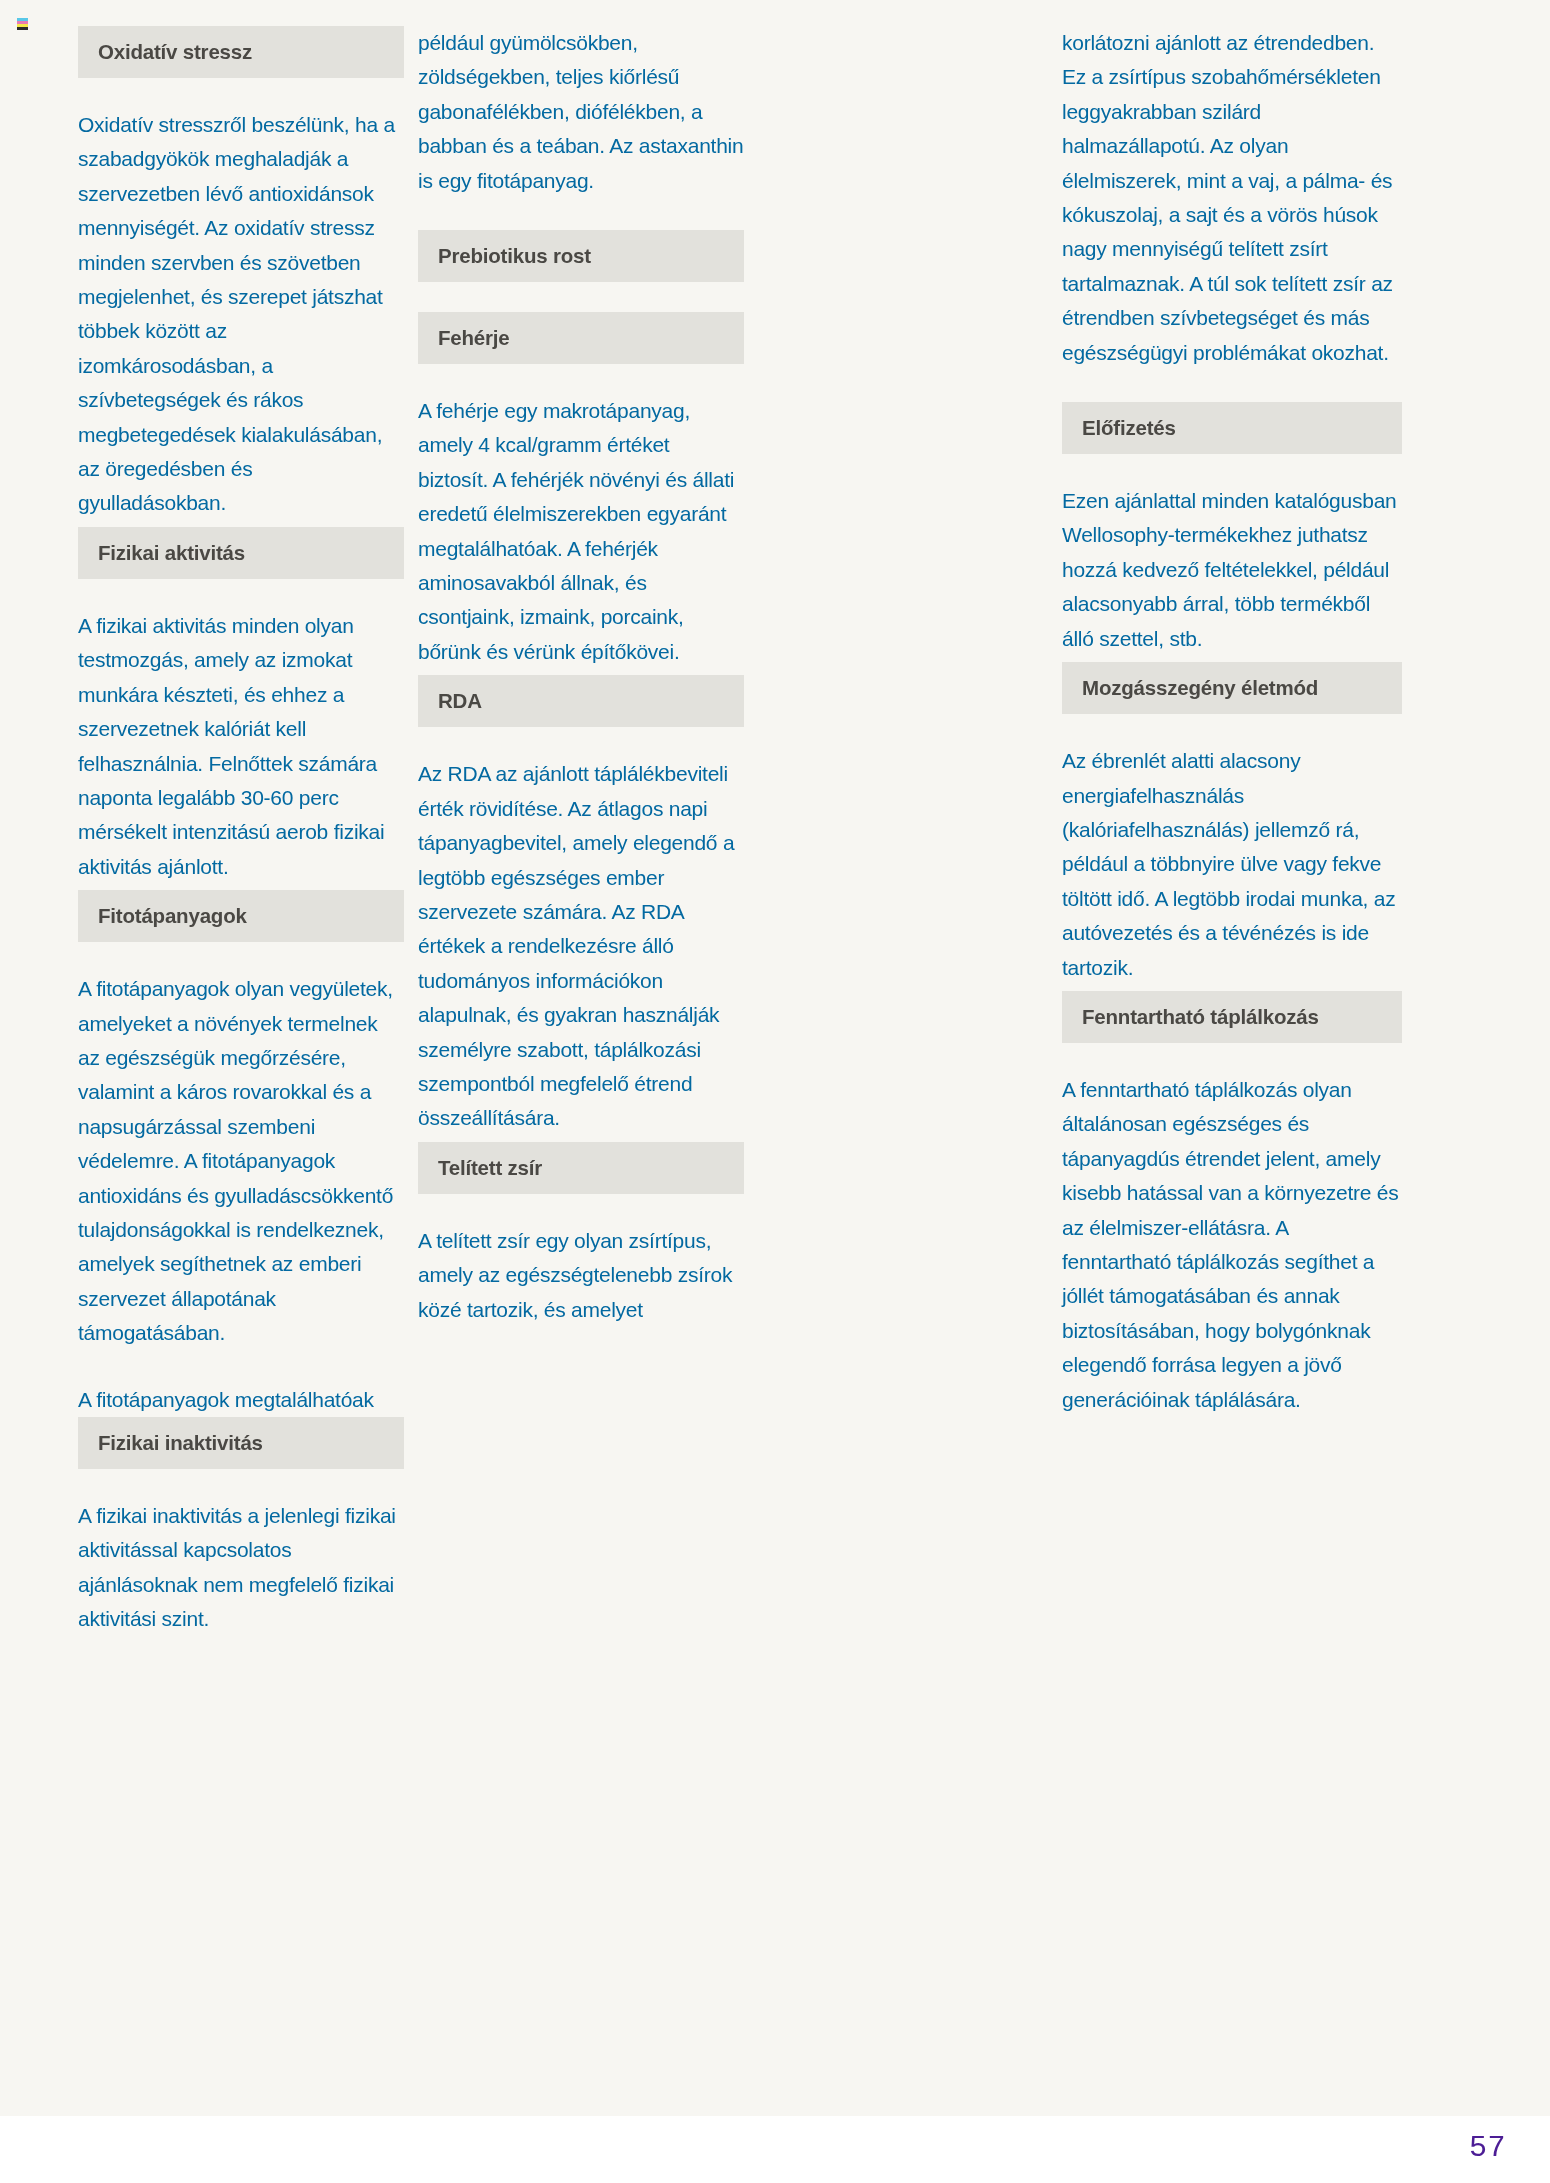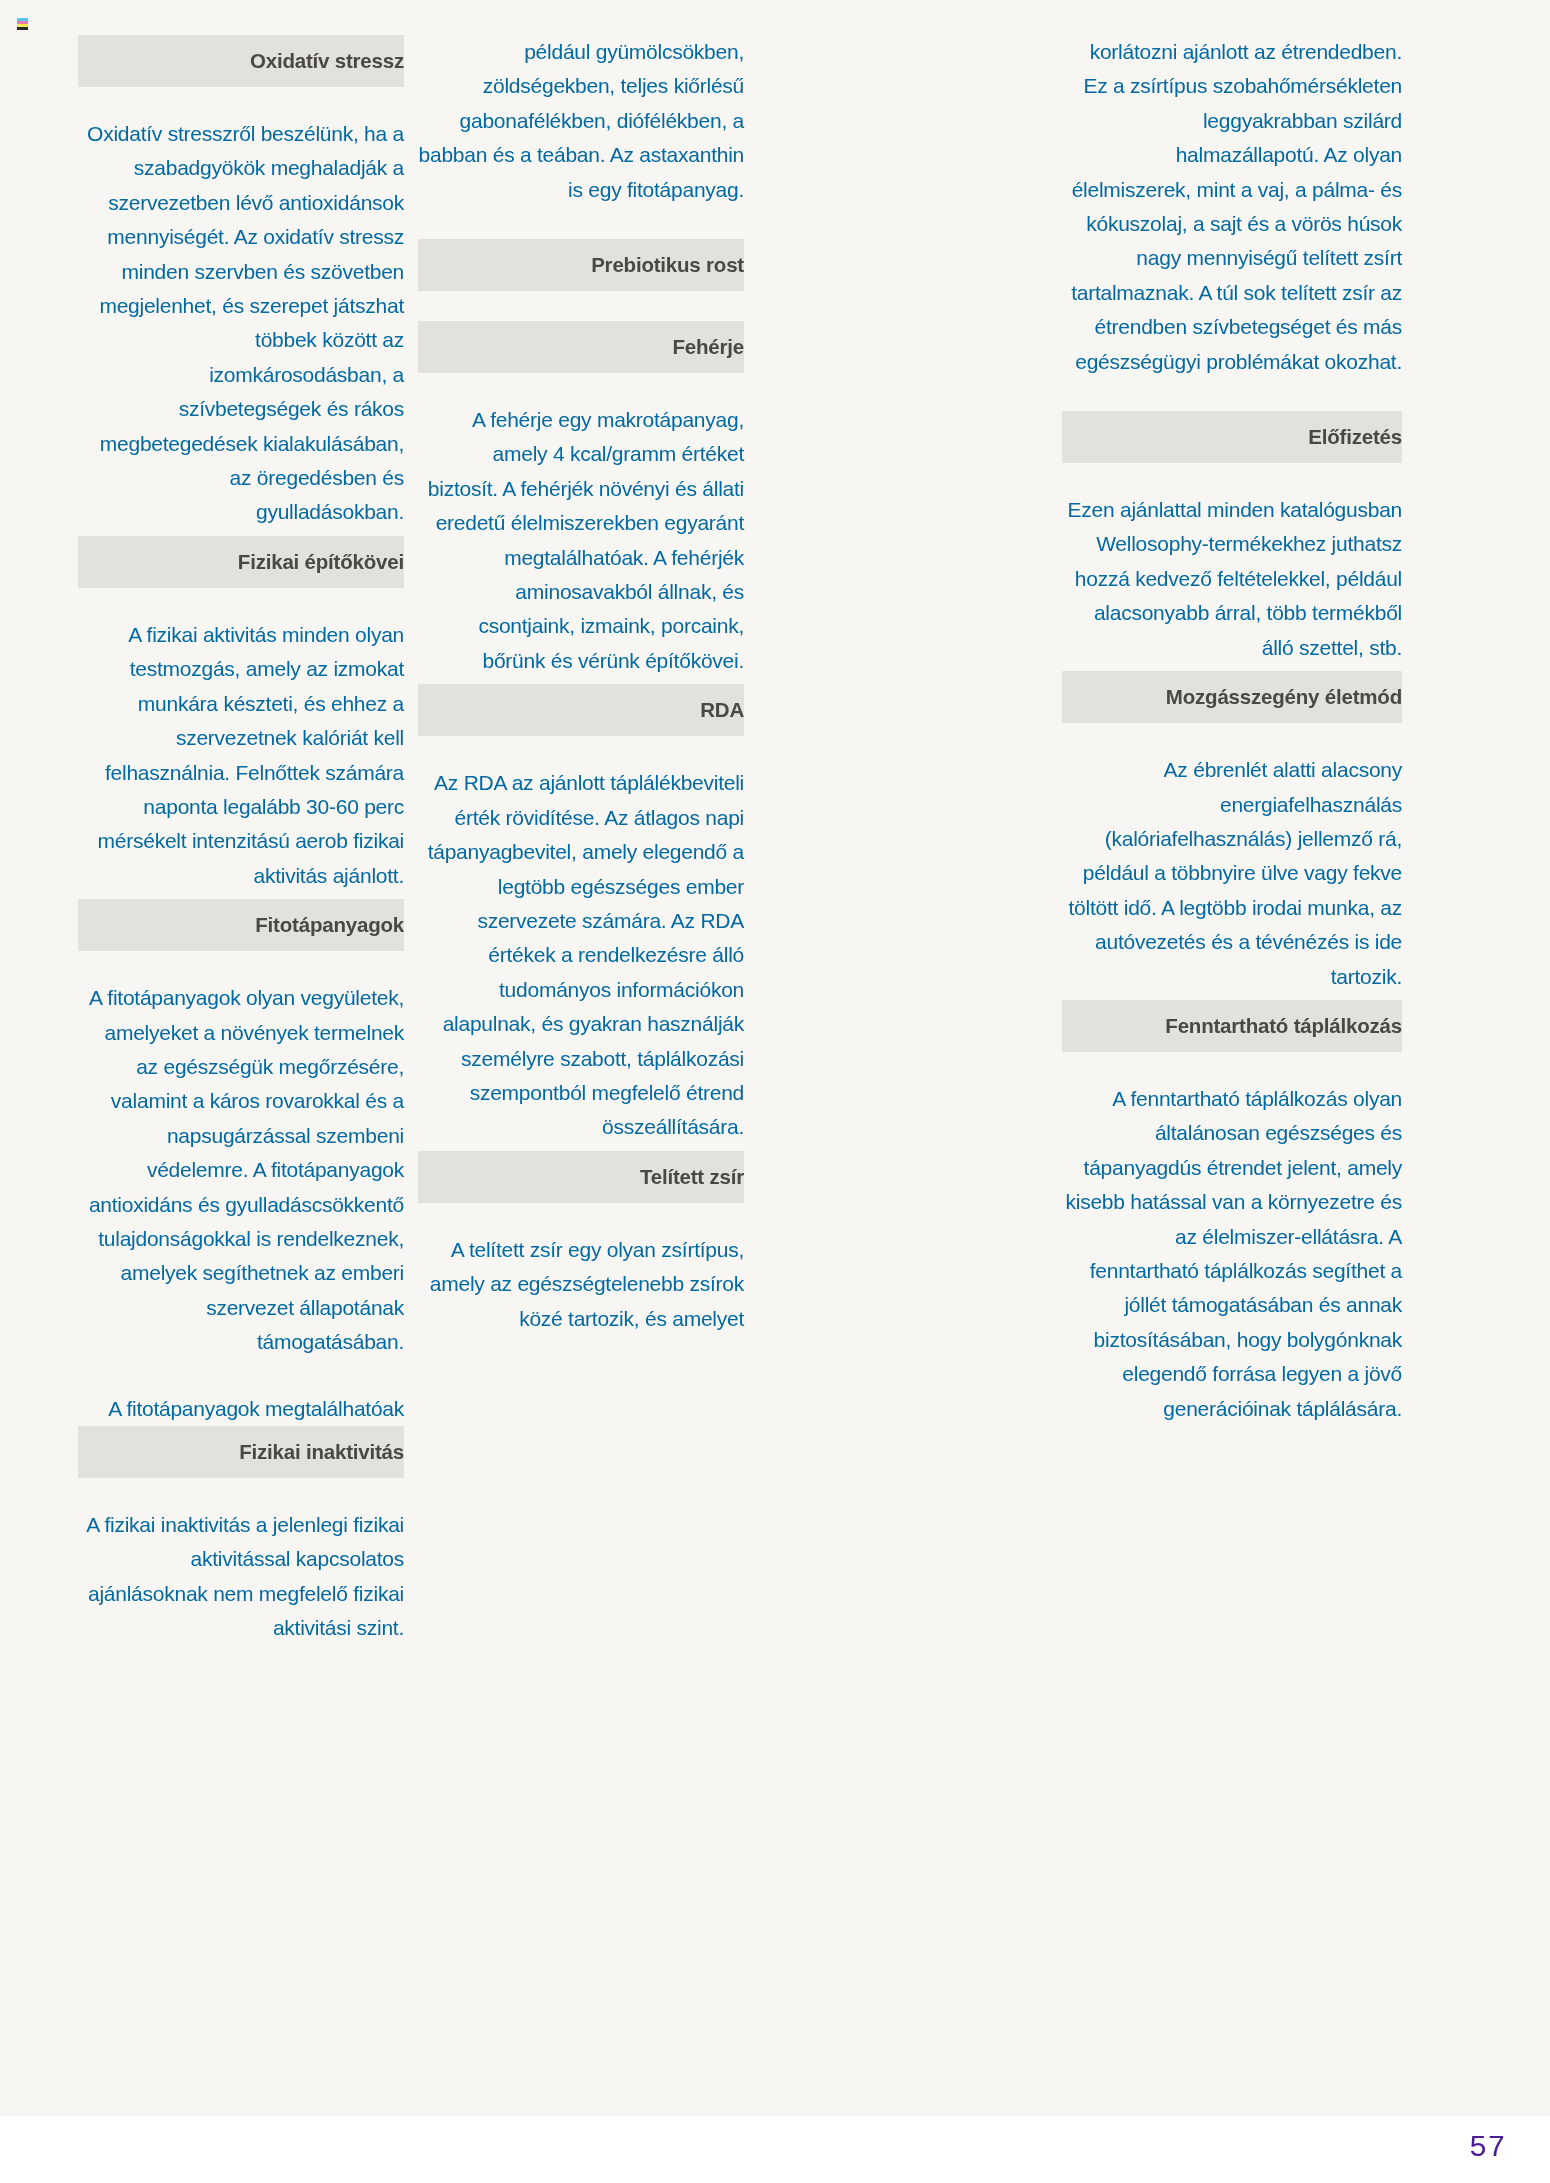--- a/index.html
+++ b/index.html
@@ -43,23 +43,22 @@
   
   #columns {
     position: absolute;
     left: 0;
     top: 0;
     width: 1550px;
     height: 2116px;
   }
   .column {
     position: absolute;
-    top: 35px;
+    top: 26px;
     width: 326px;
-    text-align: right;
   }
   #col-1 { left: 78px; }
   #col-2 { left: 418px; }
   #col-4 { left: 1062px; width: 340px; }
 
   
   .section-heading {
     background: #e2e1dc;
     height: 52px;
     line-height: 52px;
@@ -117,21 +116,21 @@
 <div id="columns">
 
   <div class="column" id="col-1">
 
     <div class="section">
       <div class="section-heading">Oxidatív stressz</div>
       <p class="body-text">Oxidatív stresszről beszélünk, ha a szabadgyökök meghaladják a szervezetben lévő antioxidánsok mennyiségét. Az oxidatív stressz minden szervben és szövetben megjelenhet, és szerepet játszhat többek között az izomkárosodásban, a szívbetegségek és rákos megbetegedések kialakulásában, az öregedésben és gyulladásokban.</p>
     </div>
 
     <div class="section">
-      <div class="section-heading">Fizikai építőkövei</div>
+      <div class="section-heading">Fizikai aktivitás</div>
       <p class="body-text">A fizikai aktivitás minden olyan testmozgás, amely az izmokat munkára készteti, és ehhez a szervezetnek kalóriát kell felhasználnia. Felnőttek számára naponta legalább 30-60 perc mérsékelt intenzitású aerob fizikai aktivitás ajánlott.</p>
     </div>
 
     <div class="section tight">
       <div class="section-heading">Fitotápanyagok</div>
       <p class="body-text">A fitotápanyagok olyan vegyületek, amelyeket a növények termelnek az egészségük megőrzésére, valamint  a káros rovarokkal és a napsugárzással szembeni védelemre. A fitotápanyagok antioxidáns és gyulladáscsökkentő tulajdonságokkal is rendelkeznek, amelyek segíthetnek az emberi szervezet állapotának támogatásában.</p>
       <p class="body-text">A fitotápanyagok megtalálhatóak</p>
     </div>
 
     <div class="section">

